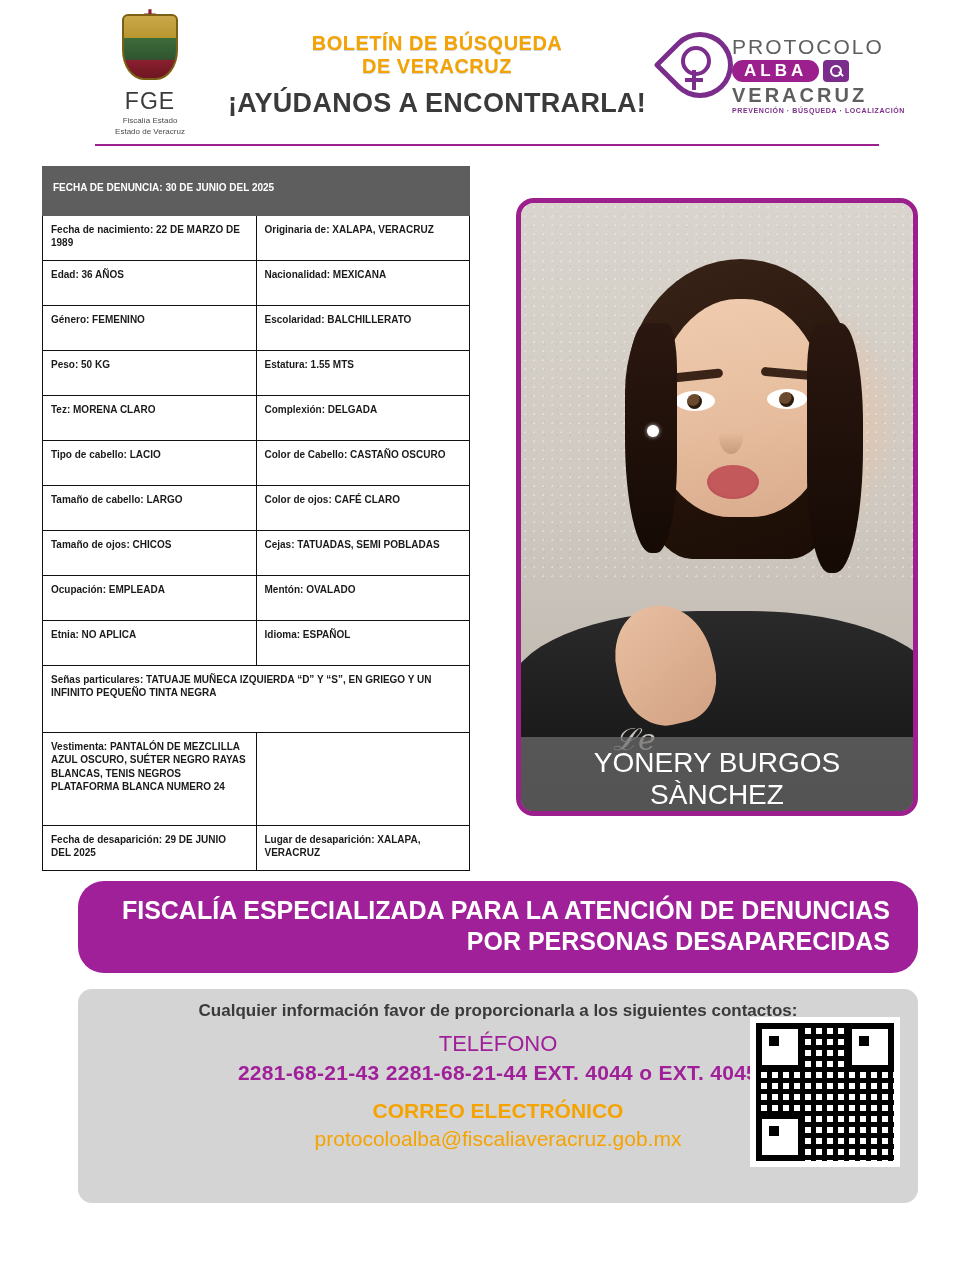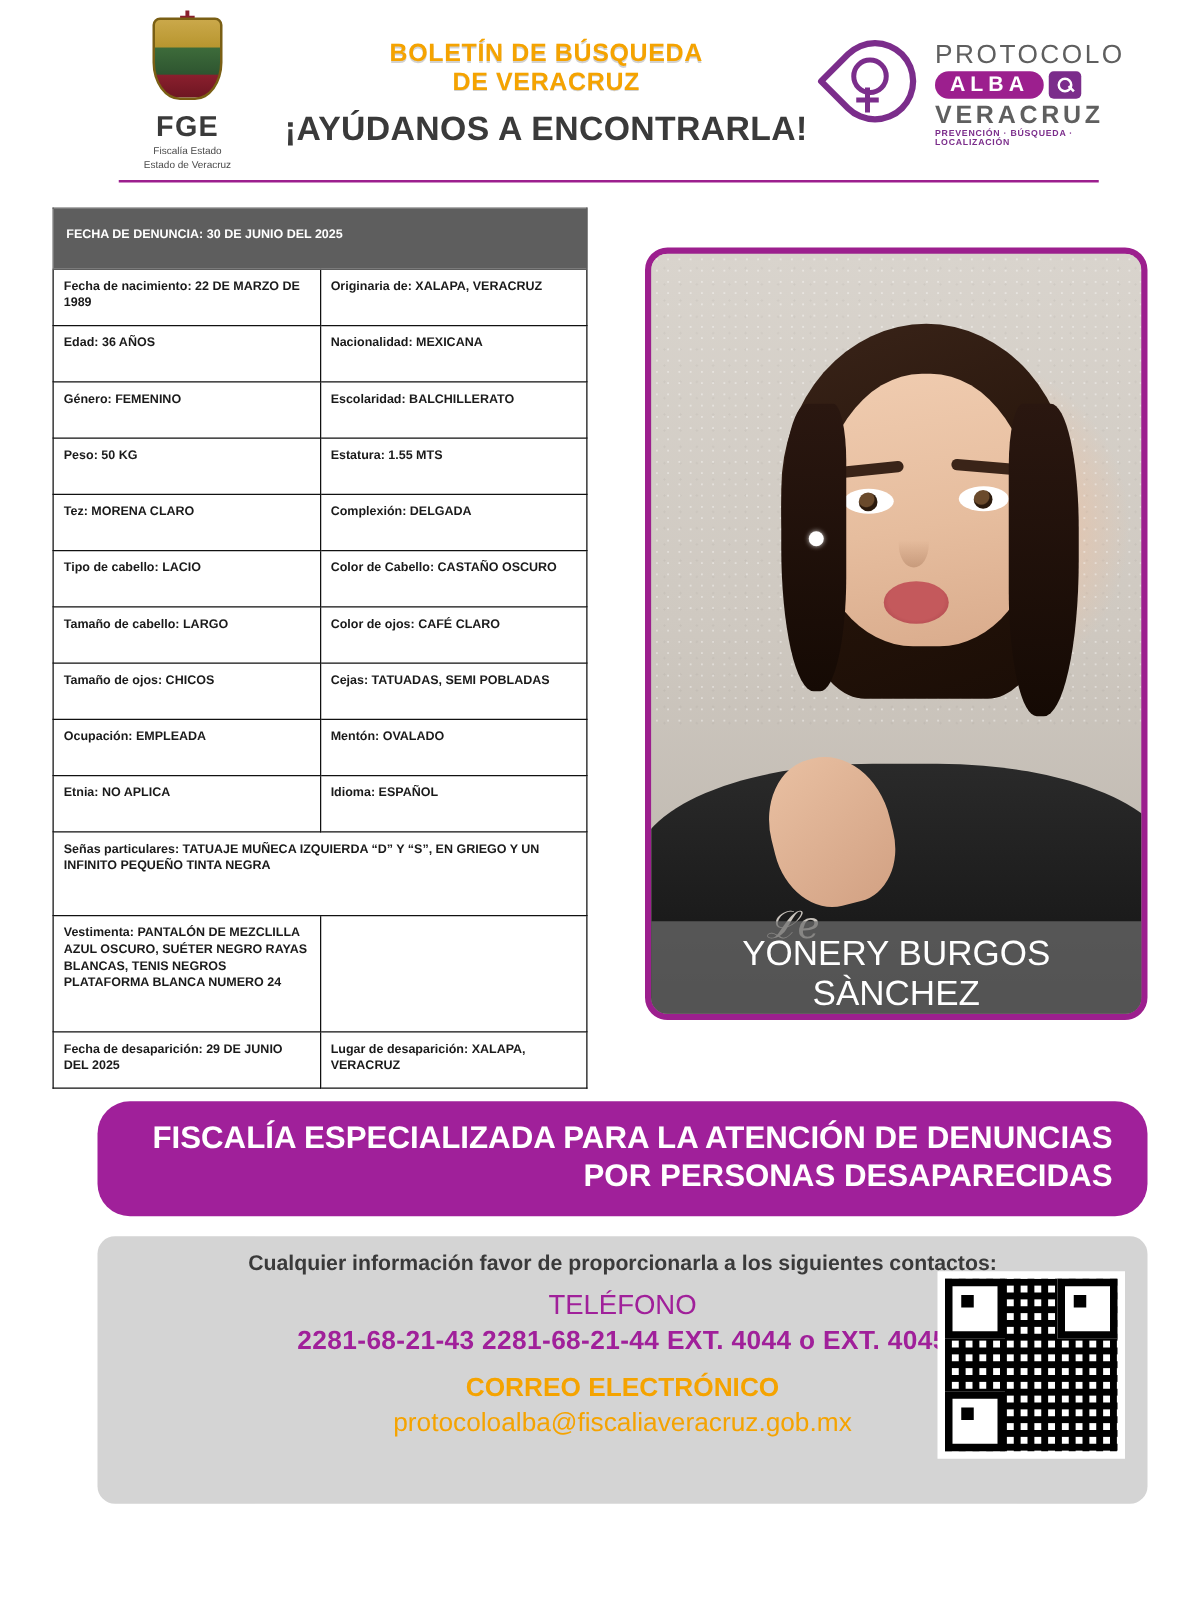--- a/index.html
+++ b/index.html
@@ -50,21 +50,21 @@
   .fge-shield .cross {
     position: absolute;
     left: 50%;
     top: -6px;
     transform: translateX(-50%);
     color: #8a1f2d;
     font-size: 16px;
     line-height: 1;
   }
   .fge-text {
-    font-weight: bold;
+    font-weight: normal;
     font-size: 23px;
     letter-spacing: 1px;
     color: #3a3a3a;
     margin-top: 2px;
   }
   .fge-sub {
     font-size: 8px;
     color: #4a4a4a;
     line-height: 1.25;
     margin-top: 1px;
@@ -88,21 +88,21 @@
     font-weight: bold;
     font-size: 27px;
     margin-top: 10px;
     letter-spacing: .3px;
   }
 
   .alba-logo {
     flex: 0 0 250px;
     display: flex;
     align-items: center;
-    gap: 22px;
+    gap: 6px;
   }
   .alba-pin {
     width: 62px;
     height: 90px;
     position: relative;
     flex: 0 0 62px;
   }
   .alba-pin .drop {
     position: absolute;
     left: 3px; top: 2px;

